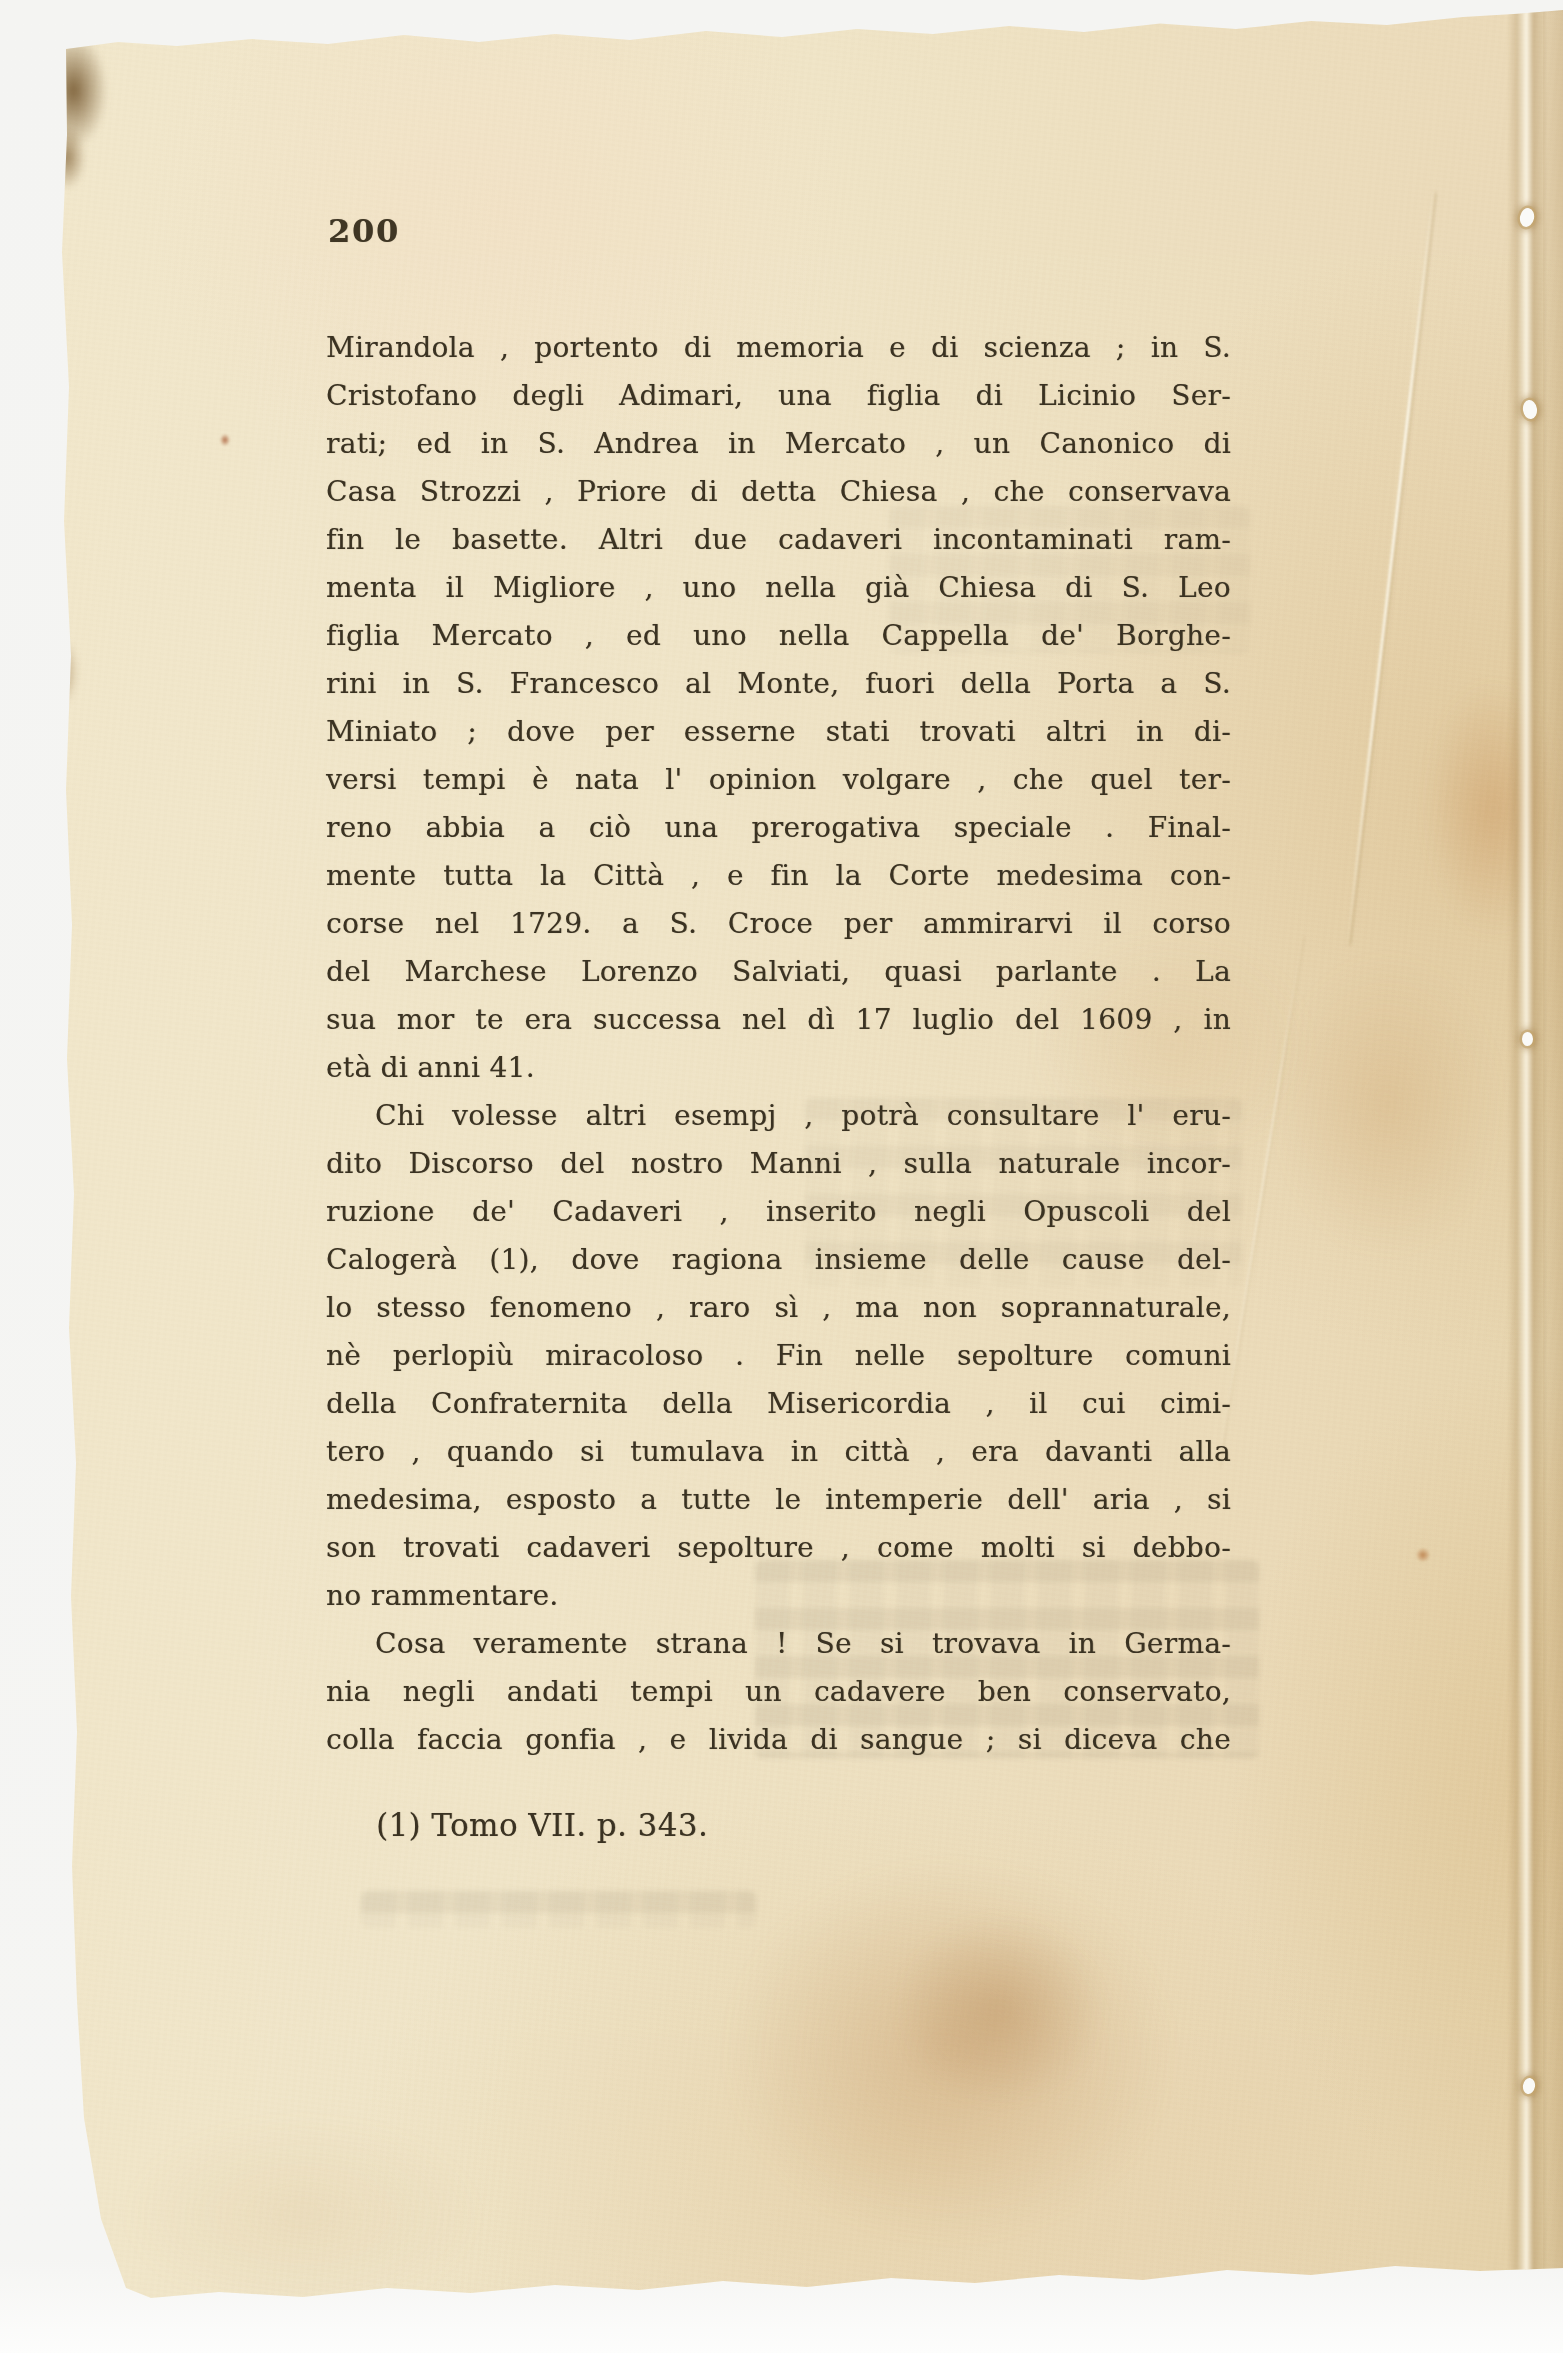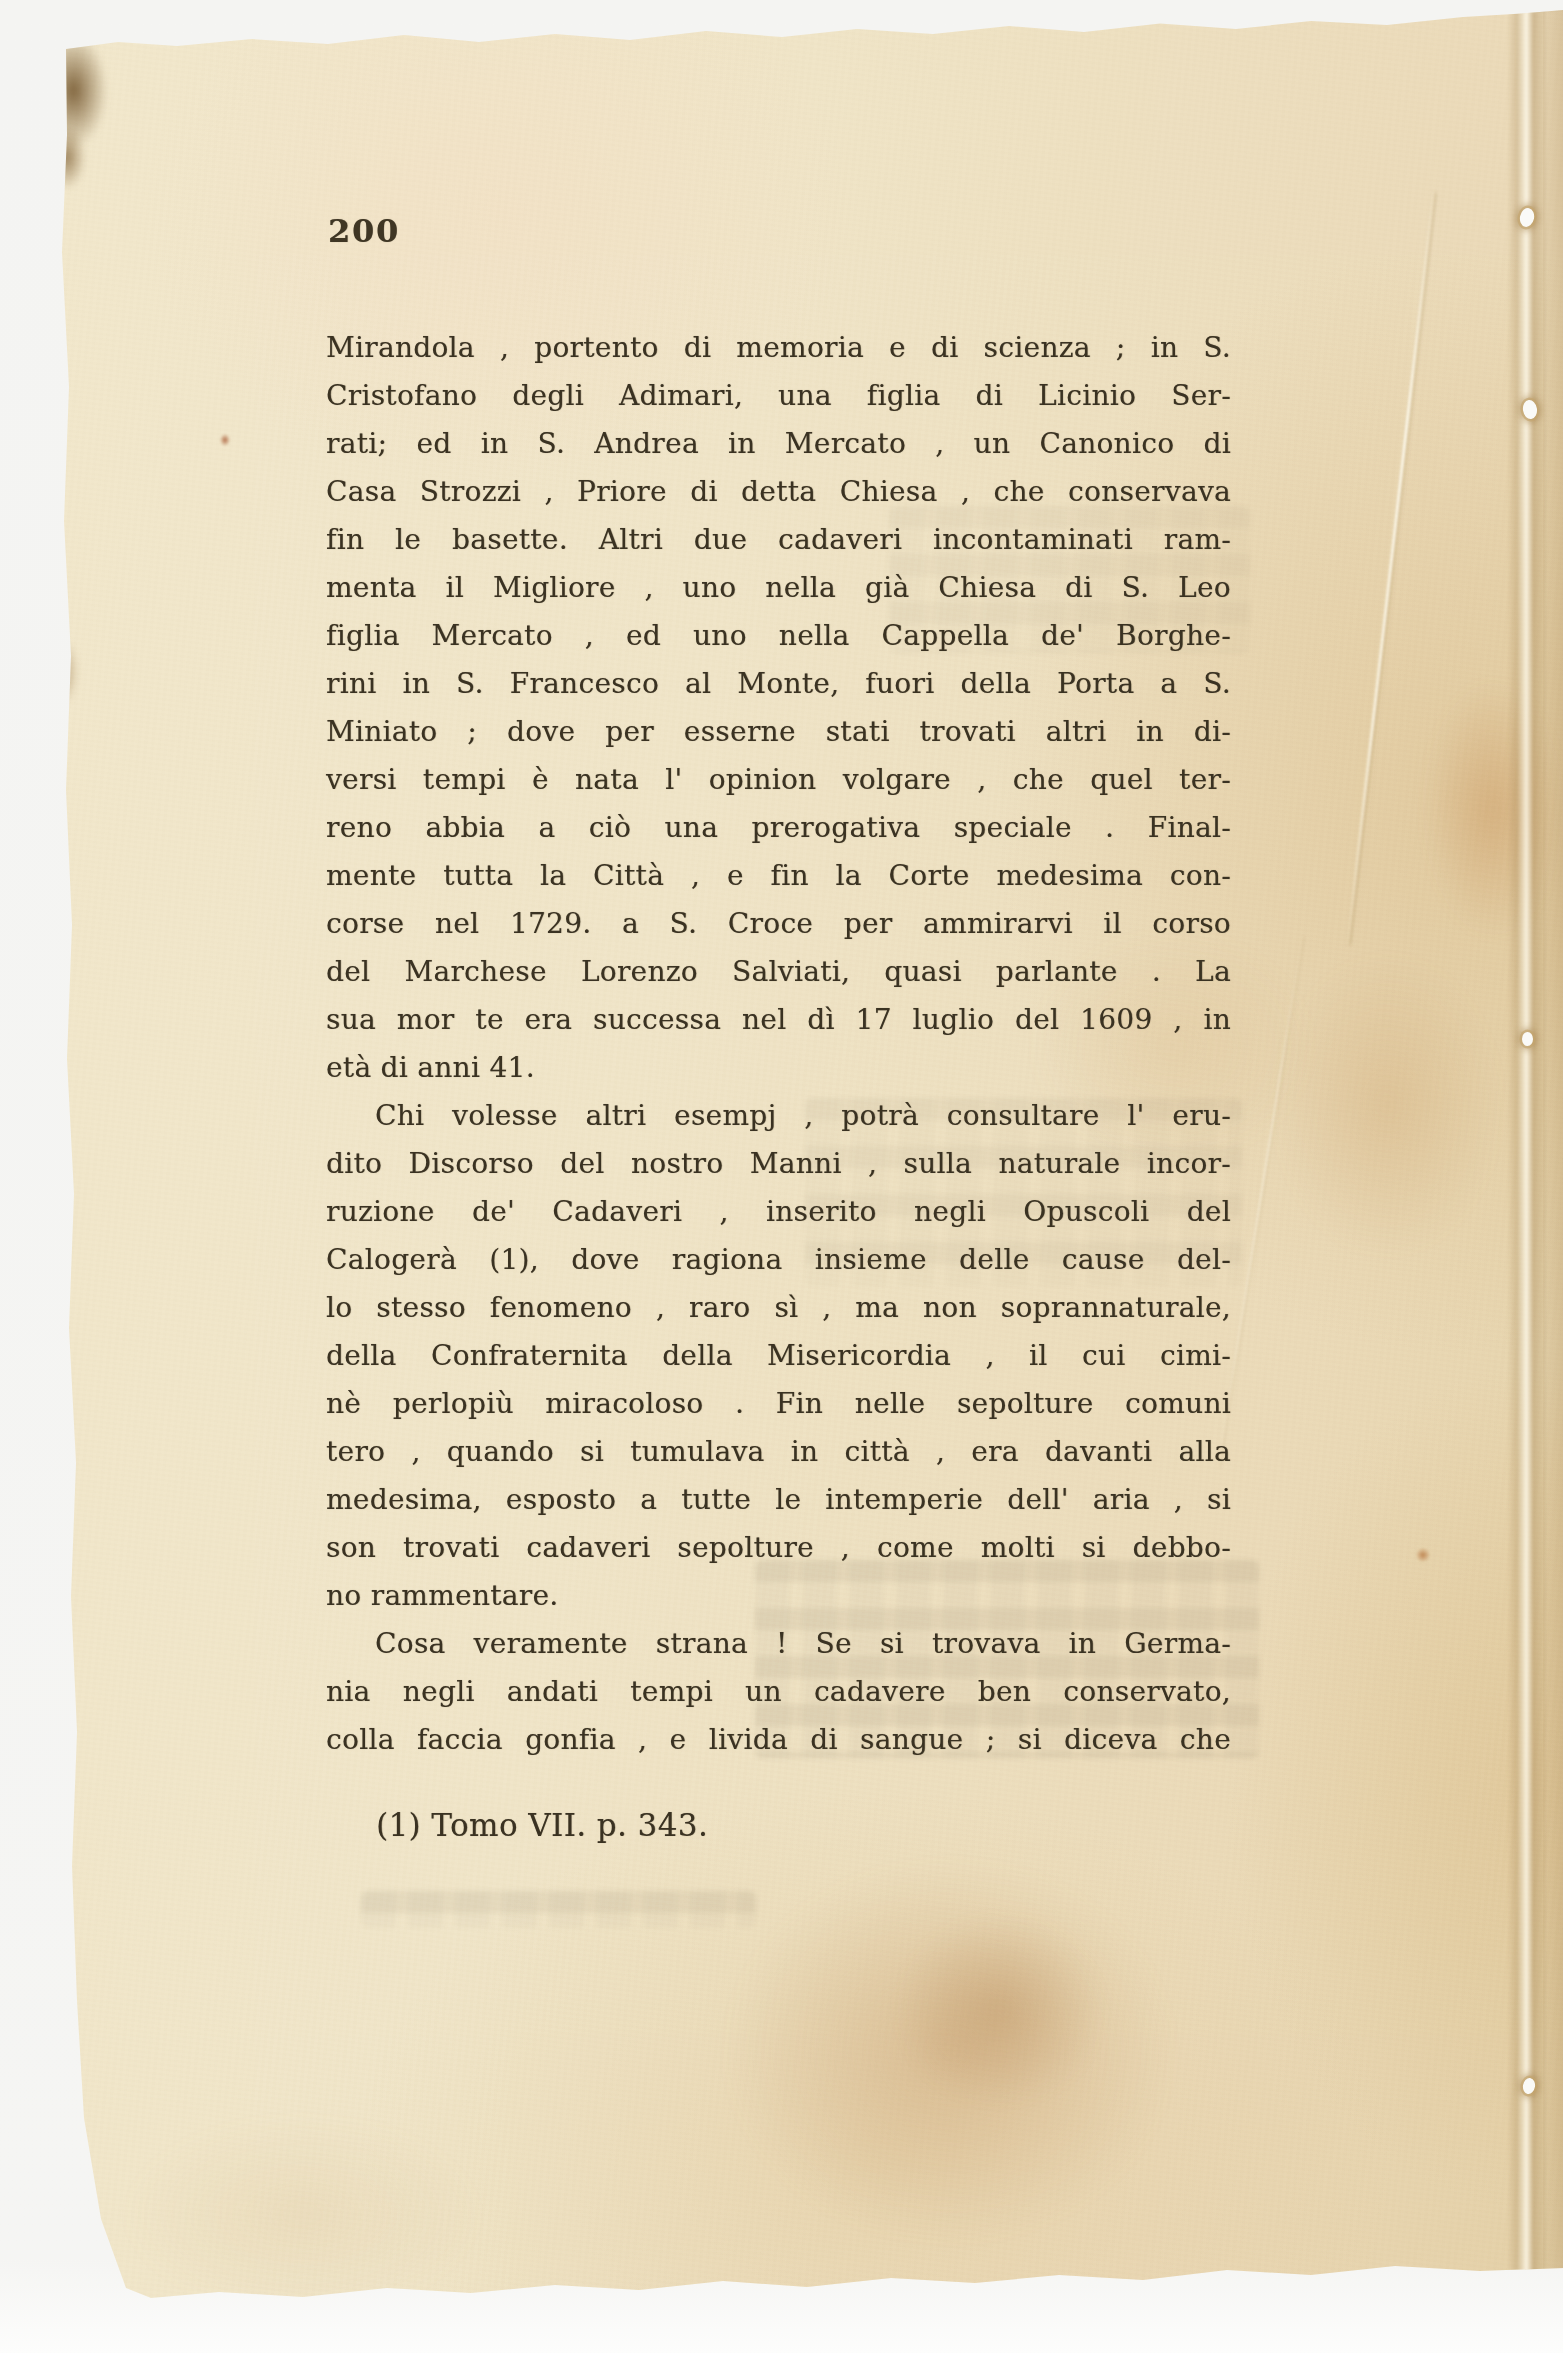--- a/index.html
+++ b/index.html
@@ -143,22 +143,22 @@
         <div class="line">mente tutta la Città , e fin la Corte medesima con-</div>
         <div class="line">corse nel 1729. a S. Croce per ammirarvi il corso</div>
         <div class="line">del Marchese Lorenzo Salviati, quasi parlante . La</div>
         <div class="line">sua mor te era successa nel dì 17 luglio del 1609 , in</div>
         <div class="line short">età di anni 41.</div>
         <div class="line indent">Chi volesse altri esempj , potrà consultare l' eru-</div>
         <div class="line">dito Discorso del nostro Manni , sulla naturale incor-</div>
         <div class="line">ruzione de' Cadaveri , inserito negli Opuscoli del</div>
         <div class="line">Calogerà (1), dove ragiona insieme delle cause del-</div>
         <div class="line">lo stesso fenomeno , raro sì , ma non soprannaturale,</div>
+        <div class="line">nè perlopiù miracoloso . Fin nelle sepolture comuni</div>
         <div class="line">della Confraternita della Misericordia , il cui cimi-</div>
-        <div class="line">nè perlopiù miracoloso . Fin nelle sepolture comuni</div>
         <div class="line">tero , quando si tumulava in città , era davanti alla</div>
         <div class="line">medesima, esposto a tutte le intemperie dell' aria , si</div>
         <div class="line">son trovati cadaveri sepolture , come molti si debbo-</div>
         <div class="line short">no rammentare.</div>
         <div class="line indent">Cosa veramente strana ! Se si trovava in Germa-</div>
         <div class="line">nia negli andati tempi un cadavere ben conservato,</div>
         <div class="line">colla faccia gonfia , e livida di sangue ; si diceva che</div>
       </div>
     <div class="footnote">(1) Tomo VII. p. 343.</div>
   </div>

